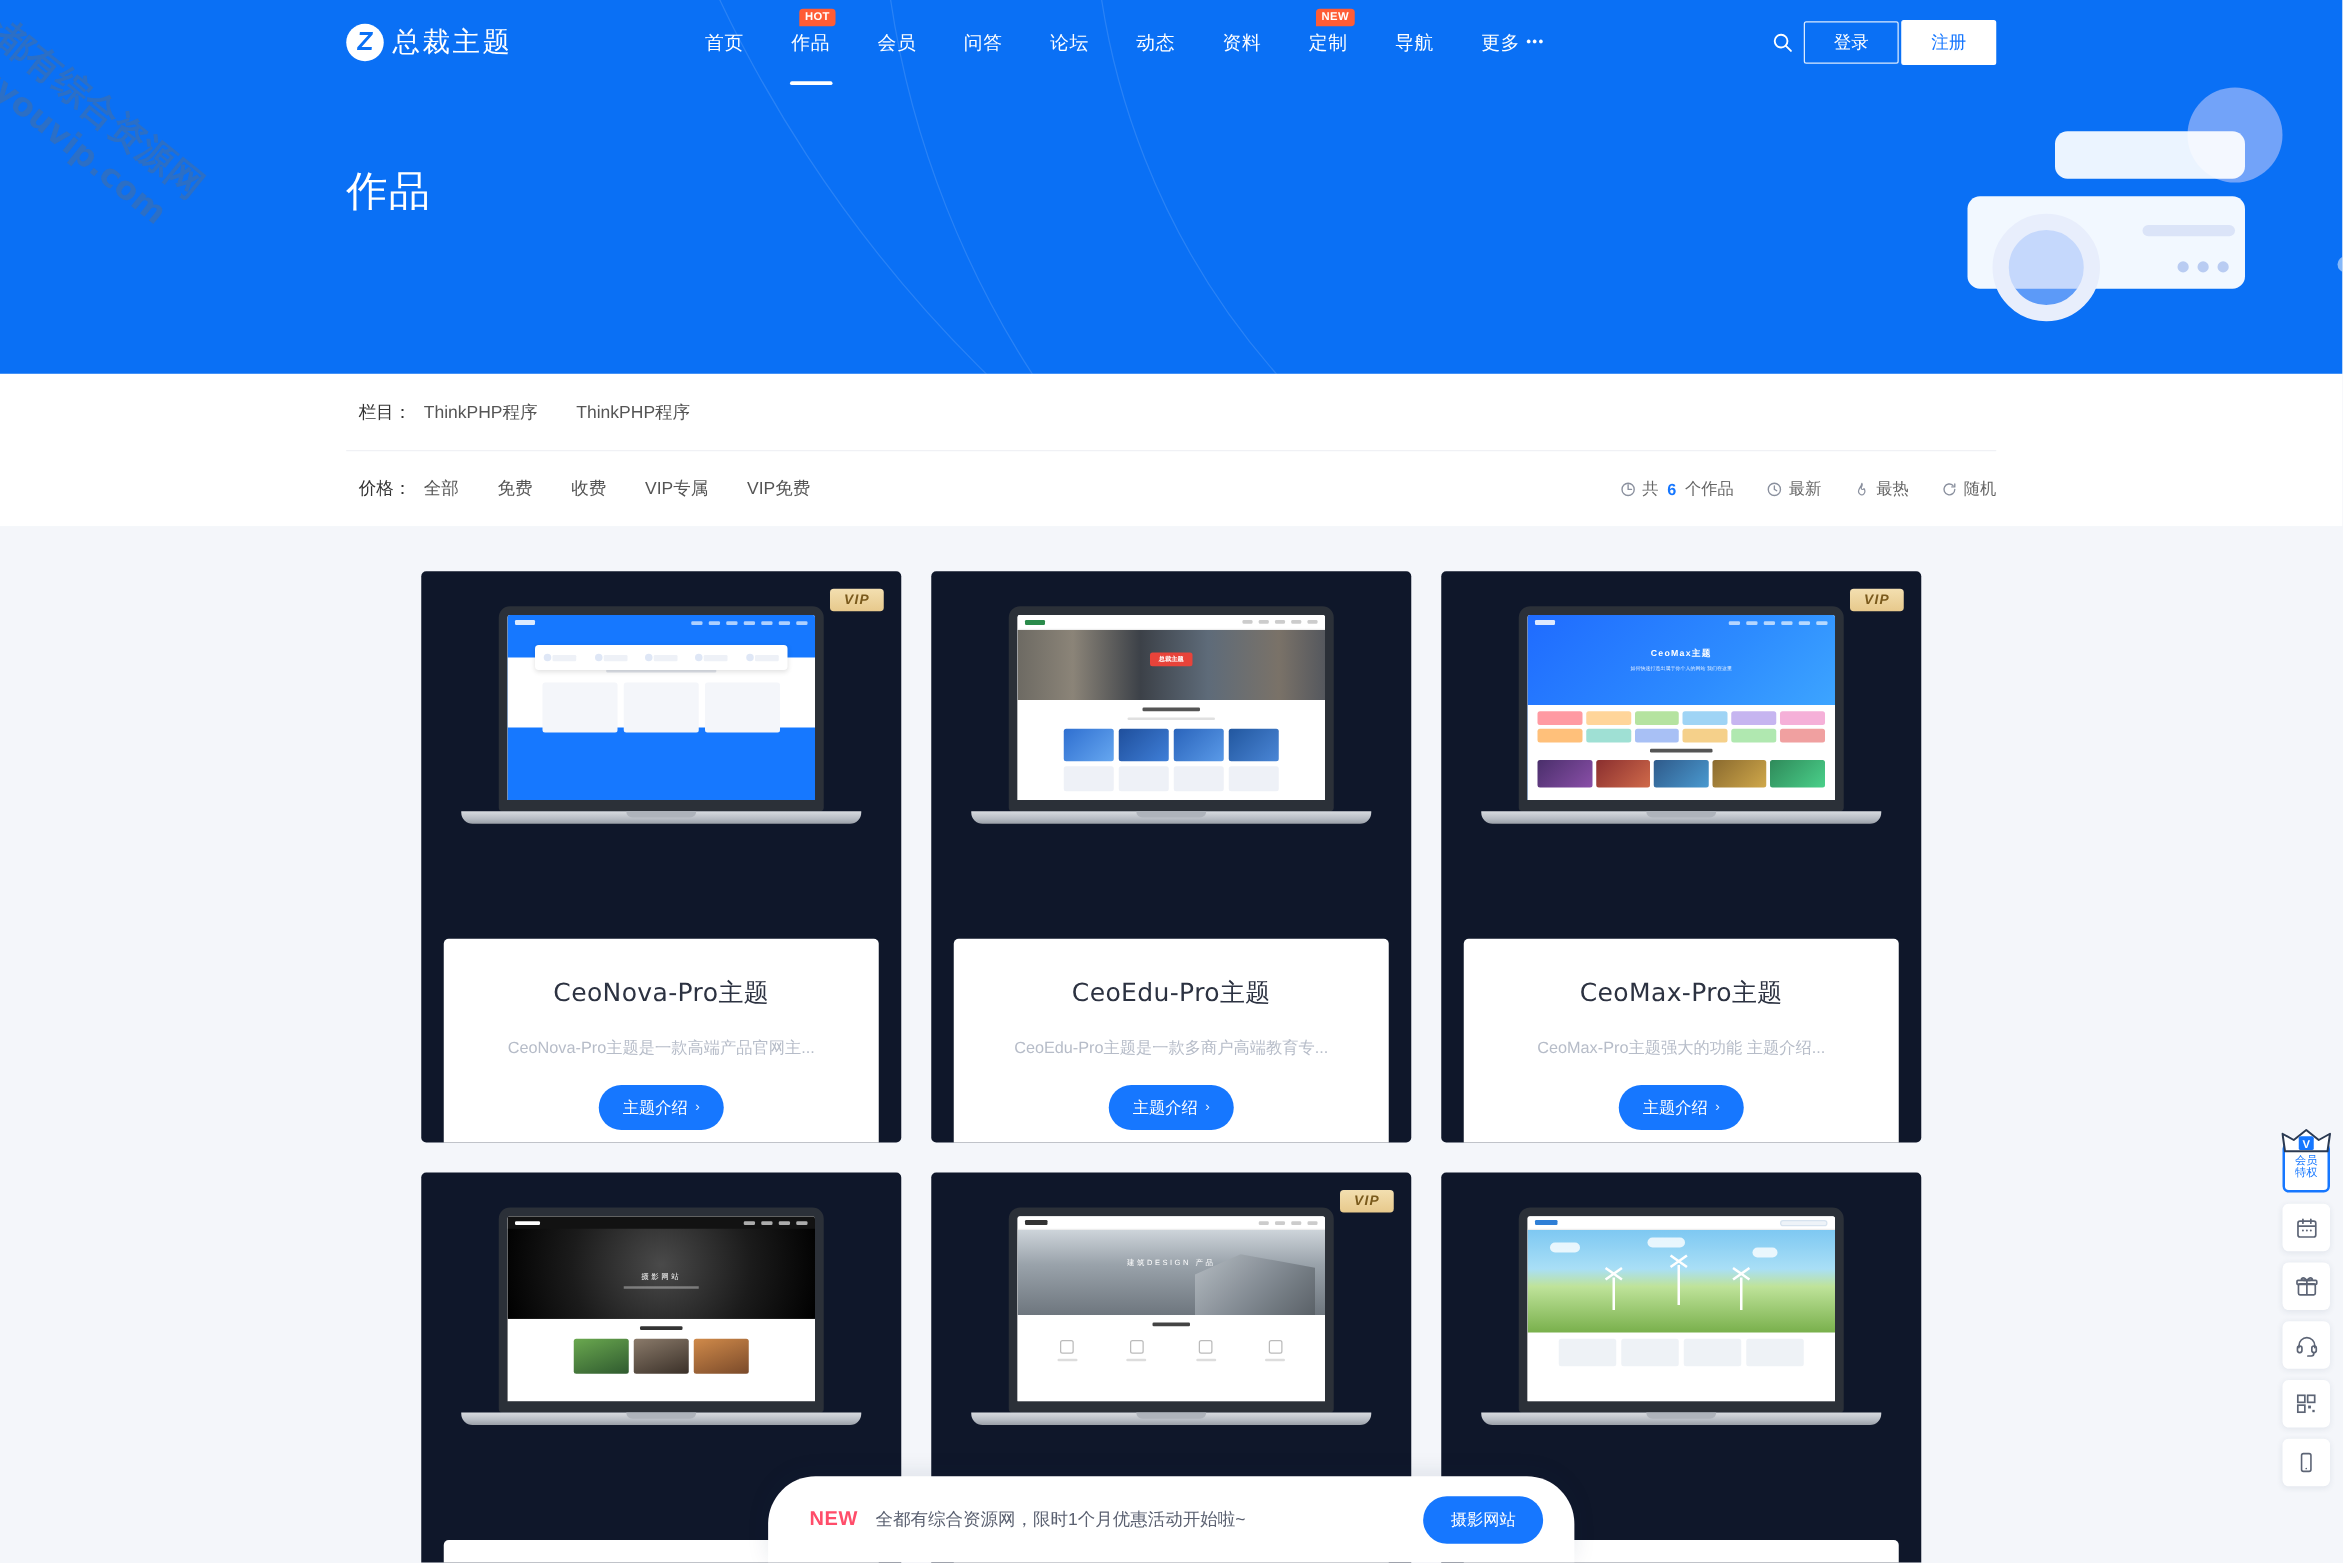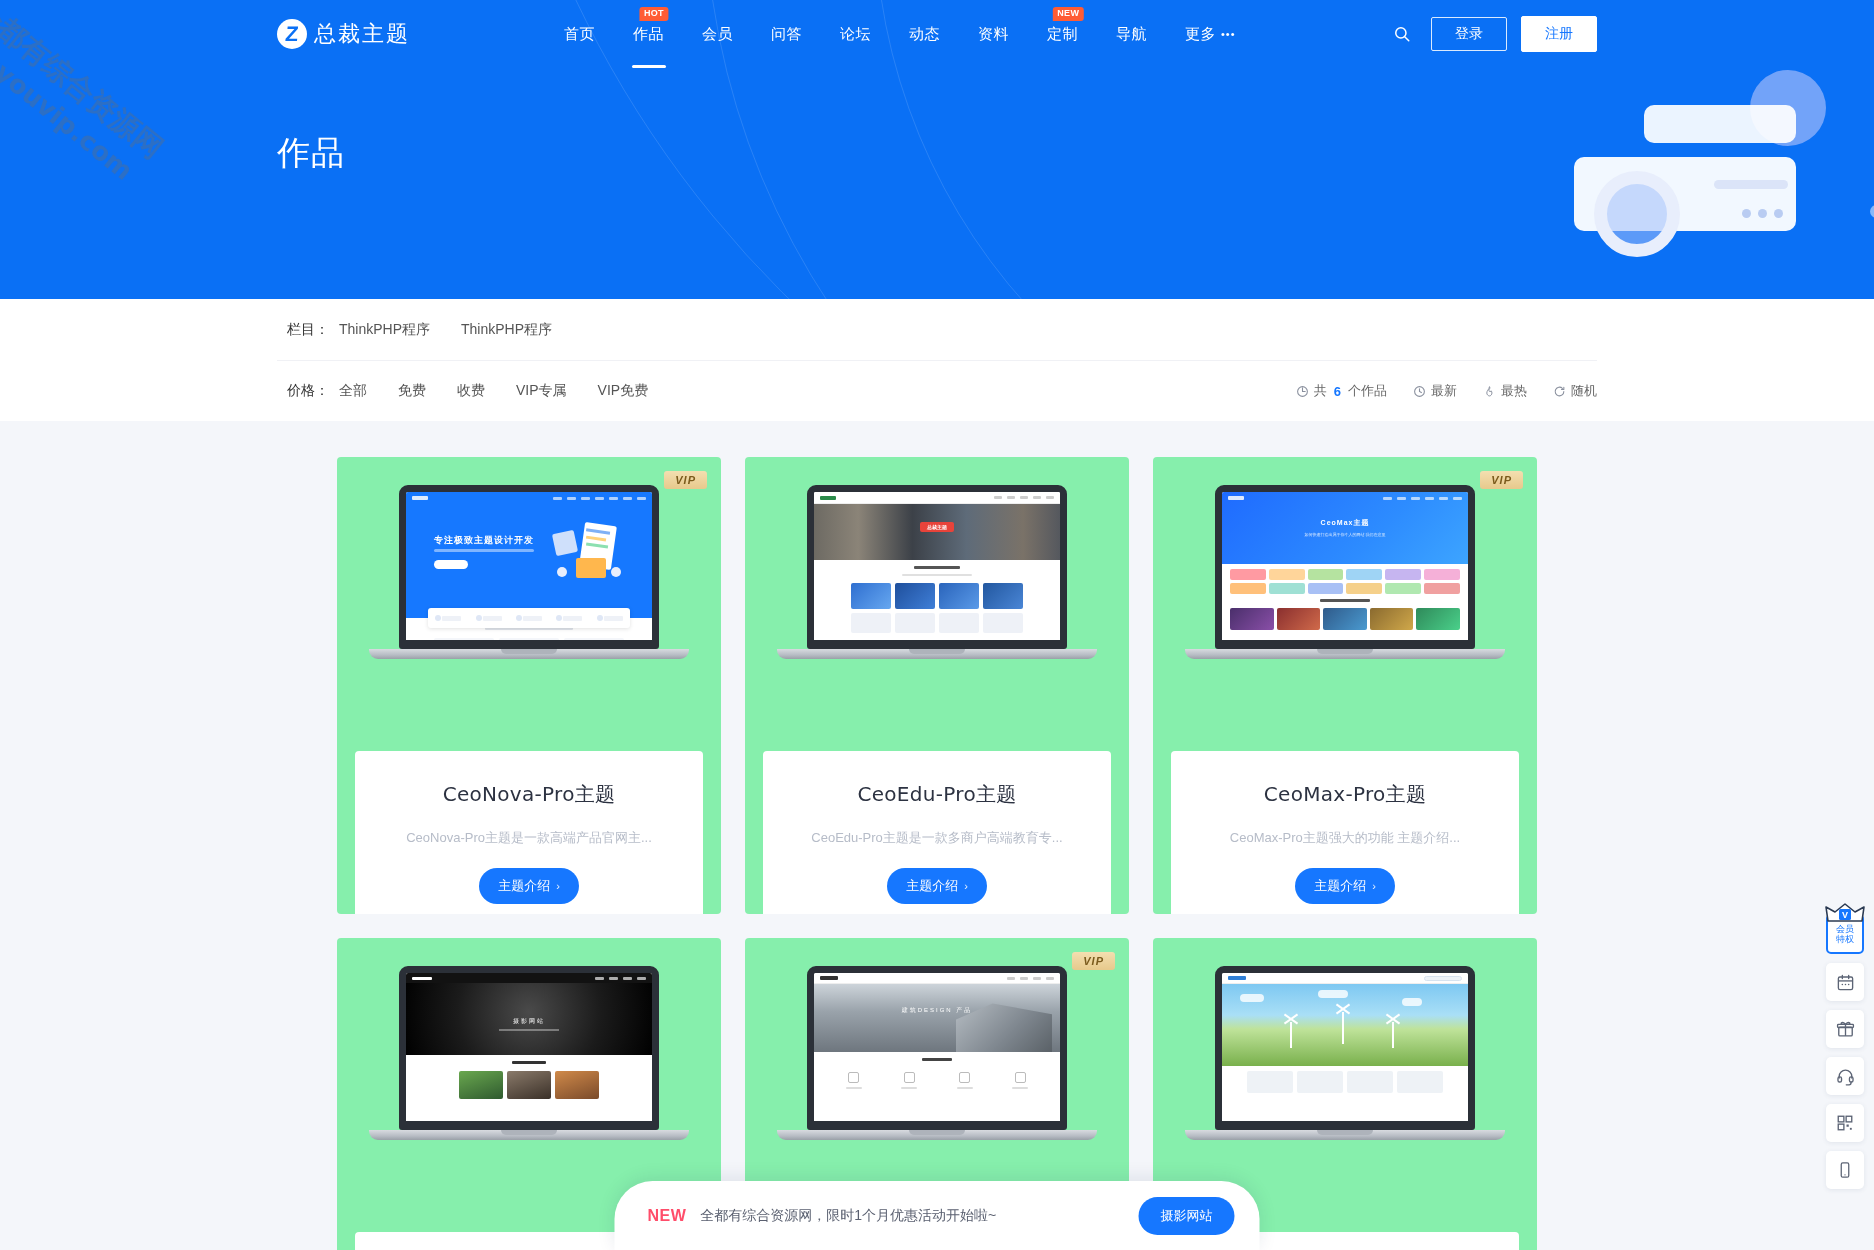--- a/index.html
+++ b/index.html
@@ -71,21 +71,21 @@
     position: absolute; top: 7px; left: 50%;
     transform: translateX(-32%);
     background: #ff5c35; color: #fff;
     font-size: 9px; font-weight: bold;
     padding: 1px 5px 2px; border-radius: 3px 3px 3px 0;
     letter-spacing: .3px; line-height: 11px;
     font-family: "Liberation Sans", sans-serif;
   }
   .nav-more-dots { margin-left: 5px; font-size: 11px; letter-spacing: 1px; }
 
-  .nav-right { margin-left: auto; display: flex; align-items: center; gap: 14px; }
+  .nav-right { margin-left: auto; display: flex; align-items: center; gap: 2px; }
   .search-btn {
     width: 30px; height: 30px; display: flex; align-items: center;
     justify-content: center; cursor: pointer;
   }
   .btn-login {
     border: 1px solid rgba(255,255,255,.85);
     color: #fff; font-size: 14px;
     padding: 7px 23px; border-radius: 2px; cursor: pointer;
     background: transparent;
   }
@@ -149,21 +149,21 @@
 
   
   .grid-wrap { background: #f4f6fa; padding-top: 36px; }
   .grid {
     width: 1200px; margin: 0 auto;
     display: grid; grid-template-columns: repeat(3, 1fr);
     gap: 24px 24px;
   }
   .card {
     position: relative;
-    background: #86efac;
+    background: #0f172a;
     border-radius: 4px;
     padding: 18px 18px 0;
     height: 457px;
   }
   .vip-badge {
     position: absolute; top: 14px; right: 14px; z-index: 6;
     background: linear-gradient(180deg,#f3dfb0 0%,#e7c98c 100%);
     color: #7a5a1c; font-size: 11px; font-weight: bold; font-style: italic;
     padding: 3px 11px; border-radius: 3px; letter-spacing: 1px;
     font-family: "Liberation Sans", sans-serif;
@@ -533,37 +533,20 @@
                     <div class="s-logo"></div>
                   <div class="s-navs">
                       <i class="s-nav"></i>
                       <i class="s-nav"></i>
                       <i class="s-nav"></i>
                       <i class="s-nav"></i>
                       <i class="s-nav"></i>
                       <i class="s-nav"></i>
                       <i class="s-nav"></i>
                     </div>
-                </div>
-                <div class="s1-hero">
-                  <div class="s1-title">专注极致主题设计开发</div>
-                  <div class="s1-line"></div>
-                  <div class="s1-btn"></div>
-                  <div class="s1-illu">
-                    <svg width="92" height="72" viewBox="0 0 92 72">
-                      <rect x="40" y="6" width="32" height="44" rx="2" fill="#fff" transform="rotate(8 56 28)"></rect>
-                      <rect x="44" y="12" width="24" height="3" fill="#7fb0f5" transform="rotate(8 56 14)"></rect>
-                      <rect x="44" y="19" width="20" height="3" fill="#ffd27a" transform="rotate(8 54 21)"></rect>
-                      <rect x="44" y="26" width="22" height="3" fill="#8ce0b0" transform="rotate(8 55 28)"></rect>
-                      <rect x="12" y="14" width="22" height="22" rx="2" fill="#cfe0fb" transform="rotate(-12 23 25)"></rect>
-                      <rect x="34" y="40" width="30" height="20" rx="2" fill="#ffb74d"></rect>
-                      <circle cx="20" cy="54" r="5" fill="#e8eefc"></circle>
-                      <circle cx="74" cy="54" r="5" fill="#e8eefc"></circle>
-                    </svg>
-                  </div>
                 </div>
                 <div class="s1-white">
                   <div class="s1-strip">
                     <div class="s1-stripitem">
                         <i class="s1-ci"></i>
                         <i class="s1-cl"></i>
                       </div>
                     <div class="s1-stripitem">
                         <i class="s1-ci"></i>
                         <i class="s1-cl"></i>

